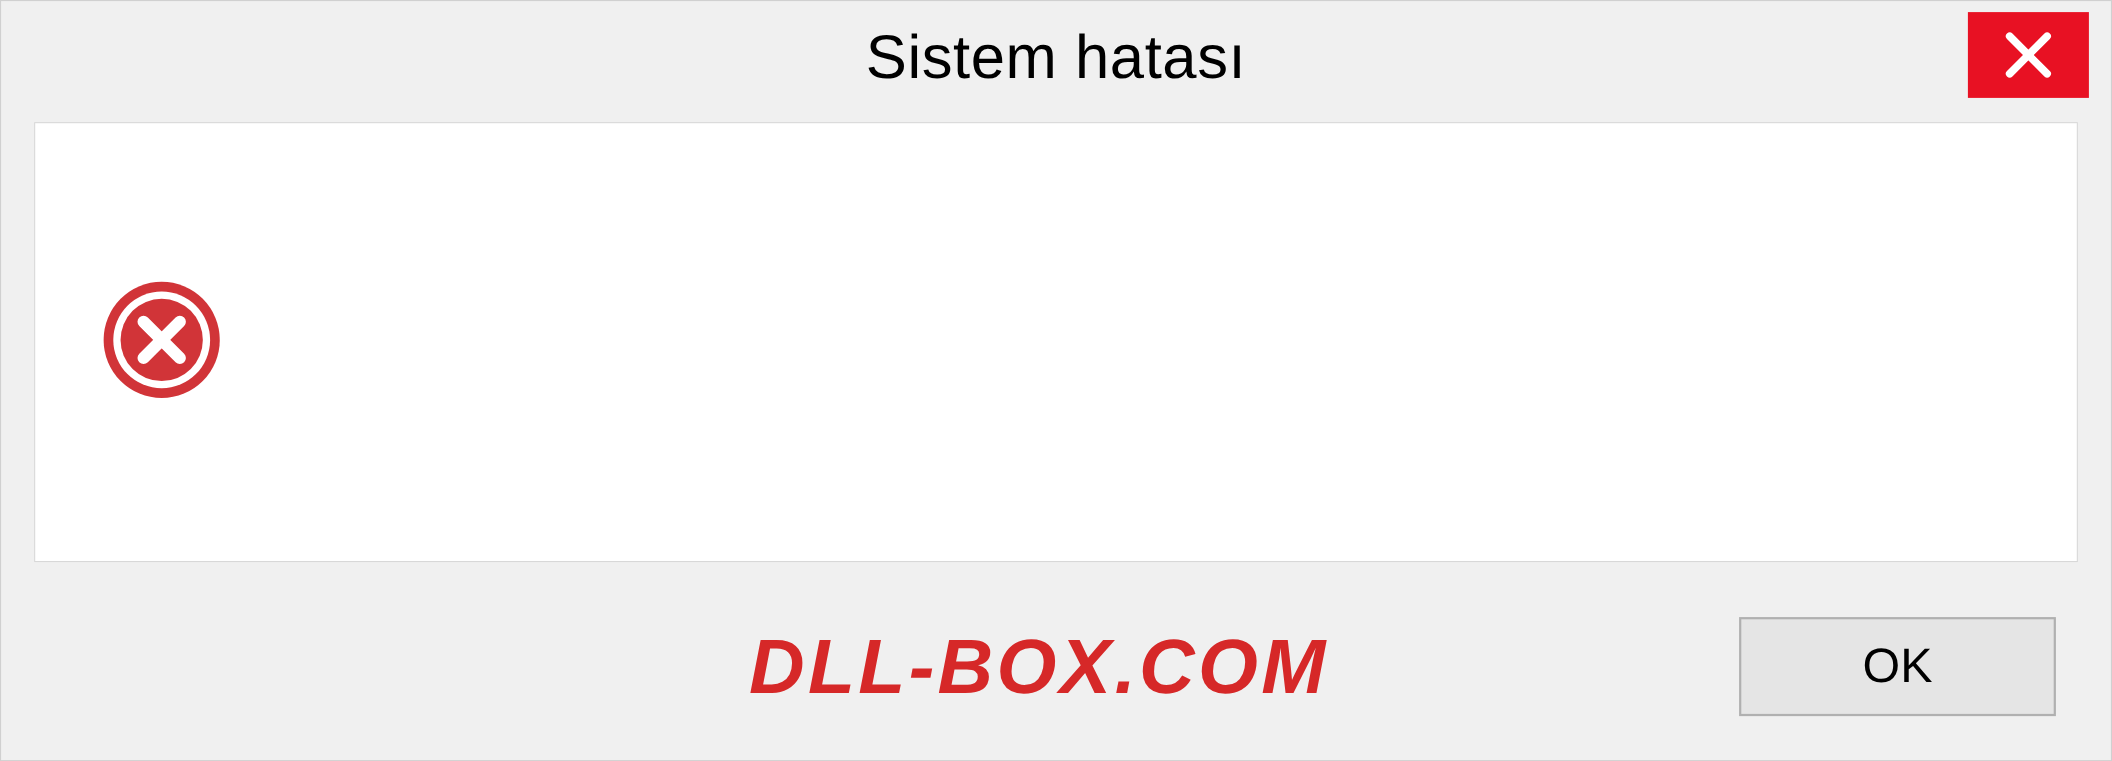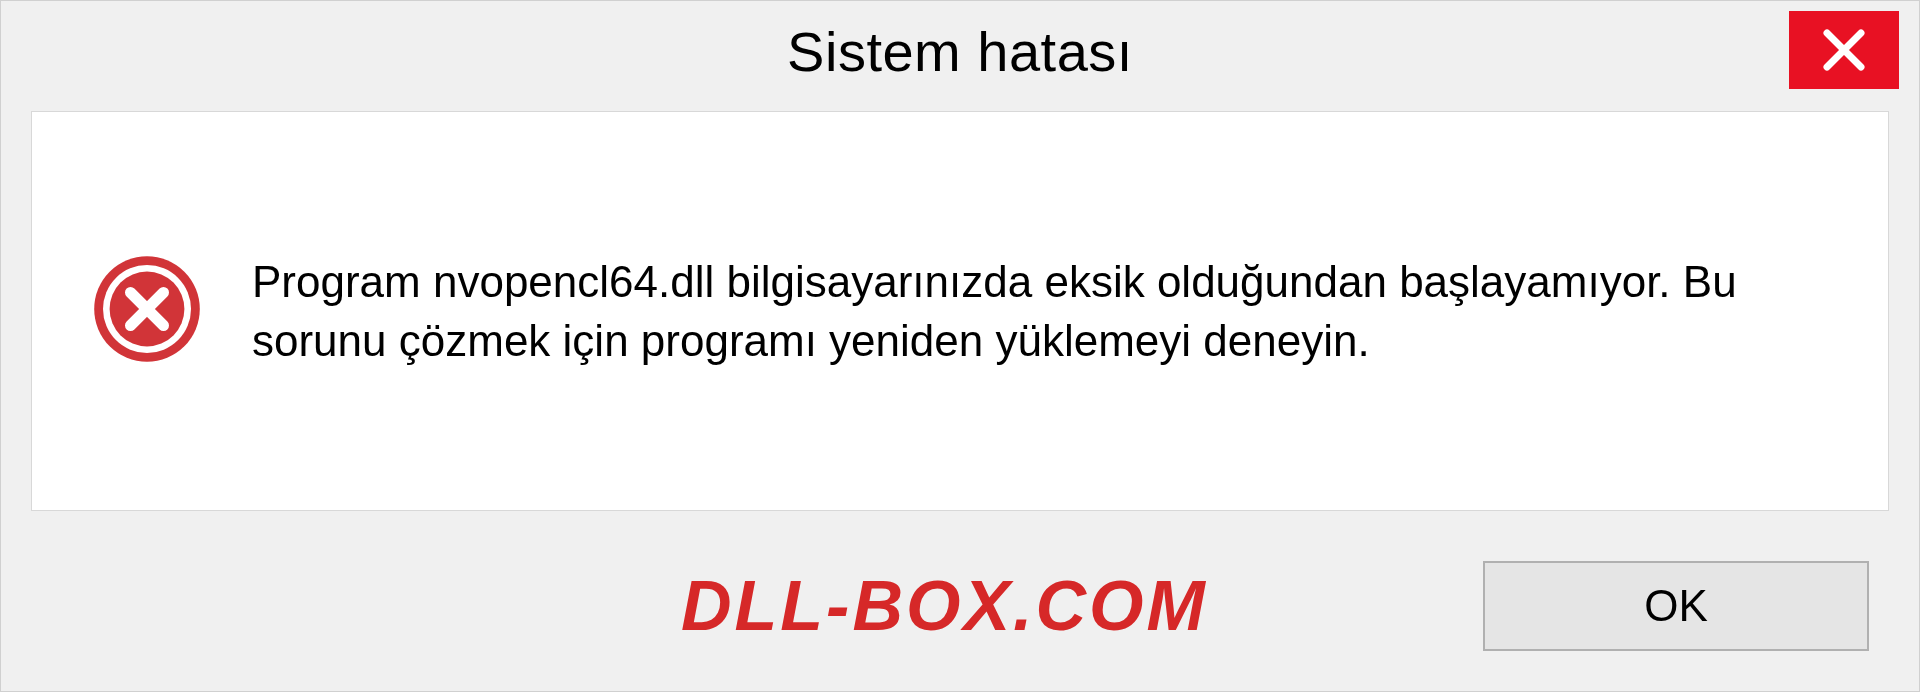--- a/index.html
+++ b/index.html
@@ -93,21 +93,21 @@
       font-size: 70px;
       font-weight: 800;
       font-style: italic;
       color: #d62828;
       letter-spacing: 3px;
       margin-left: 640px;
     }
     .ok-btn {
       background: #e5e5e5;
       border: 2px solid #b0b0b0;
-      width: 386px;
+      width: 288px;
       height: 90px;
       font-size: 44px;
       color: #000;
       display: flex;
       align-items: center;
       justify-content: center;
       cursor: pointer;
       font-family: inherit;
     }
   </style>
@@ -128,20 +128,19 @@
   <div class="content-panel">
     <div class="error-icon-wrap">
       <svg viewBox="0 0 100 100">
         <circle cx="50" cy="50" r="48" fill="#d13438"></circle>
         <circle cx="50" cy="50" r="40" fill="#fff"></circle>
         <circle cx="50" cy="50" r="34" fill="#d13438"></circle>
         <line x1="35" y1="35" x2="65" y2="65" stroke="#fff" stroke-width="10" stroke-linecap="round"></line>
         <line x1="65" y1="35" x2="35" y2="65" stroke="#fff" stroke-width="10" stroke-linecap="round"></line>
       </svg>
     </div>
-    <div class="message">Program nvopencl64.dll bilgisayarınızda eksik olduğundan başlayamıyor. Bu sorunu çözmek için programı yeniden yüklemeyi deneyin.</div>
   </div>
 
   <div class="footer">
     <div class="watermark">DLL-BOX.COM</div>
     <button class="ok-btn">OK</button>
   </div>
 </div>
 
 </body></html>

